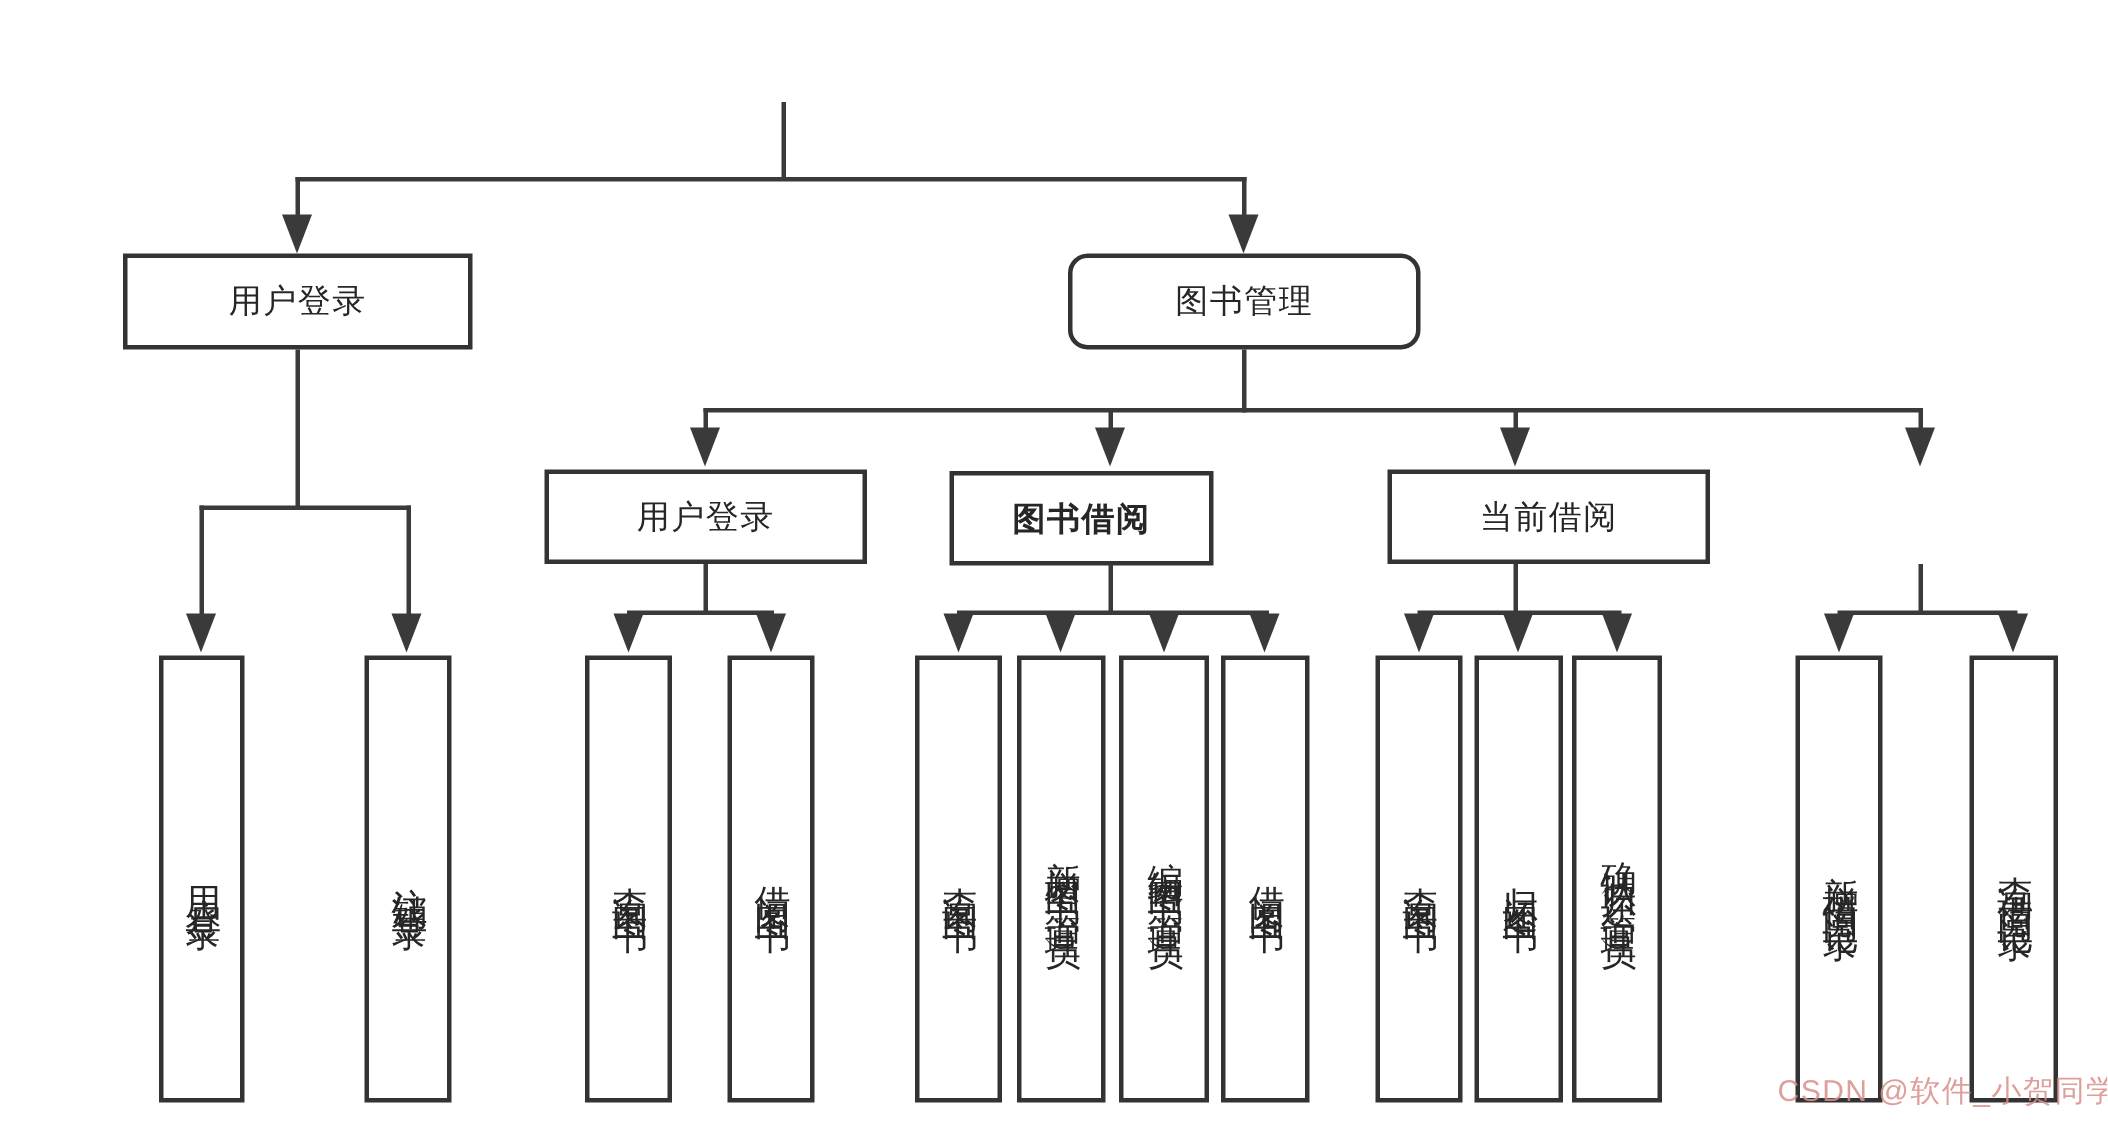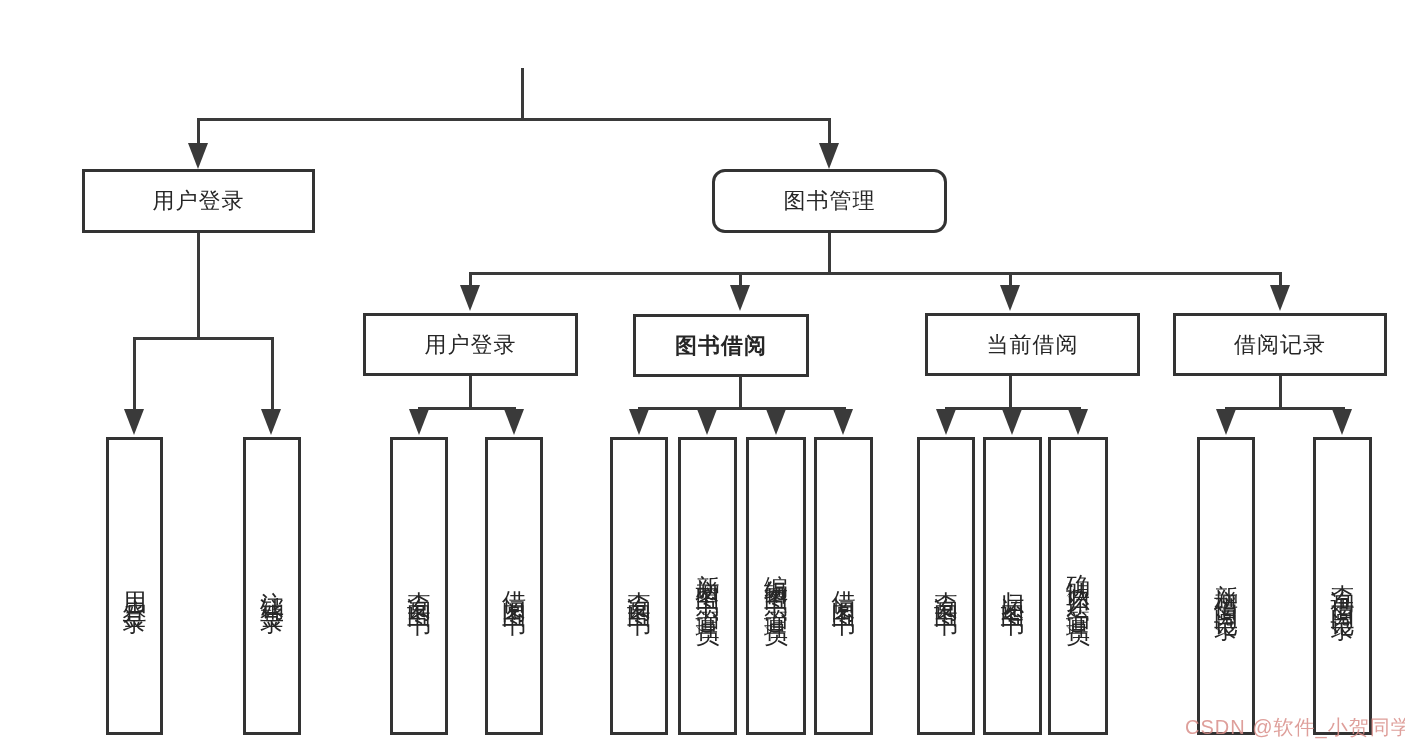--- a/index.html
+++ b/index.html
@@ -129,21 +129,20 @@
 
 <div class="canvas">
 
 
   <div class="box hbox" id="l2-login">用户登录</div>
   <div class="box hbox" id="l2-bookmgmt">图书管理</div>
 
   <div class="box hbox" id="l3-newbook">用户登录</div>
   <div class="box hbox" id="l3-borrow">图书借阅</div>
   <div class="box hbox" id="l3-current">当前借阅</div>
-  <div class="box hbox" id="l3-records">借阅记录</div>
 
   <div class="box vbox leaf" id="lf-userlogin">用户登录</div>
   <div class="box vbox leaf" id="lf-logout">注销登录</div>
 
   <div class="box vbox leaf" id="lf-query-nb">查询图书</div>
   <div class="box vbox leaf" id="lf-borrow-nb">借阅图书</div>
 
   <div class="box vbox leaf" id="lf-query-bb">查询图书</div>
   <div class="box vbox leaf" id="lf-add-bb">新增图书（管理员）</div>
   <div class="box vbox leaf" id="lf-edit-bb">编辑图书（管理员）</div>

